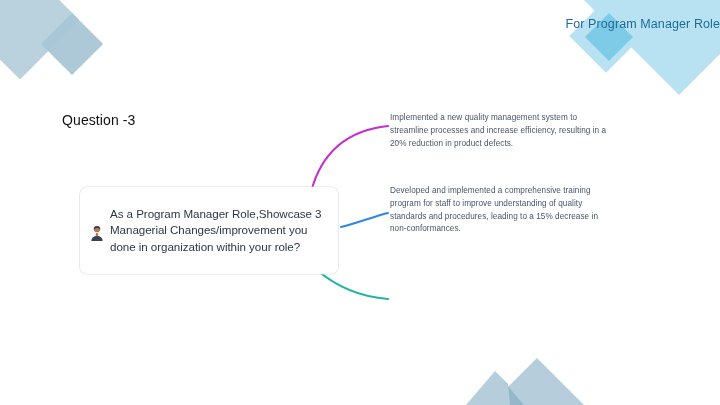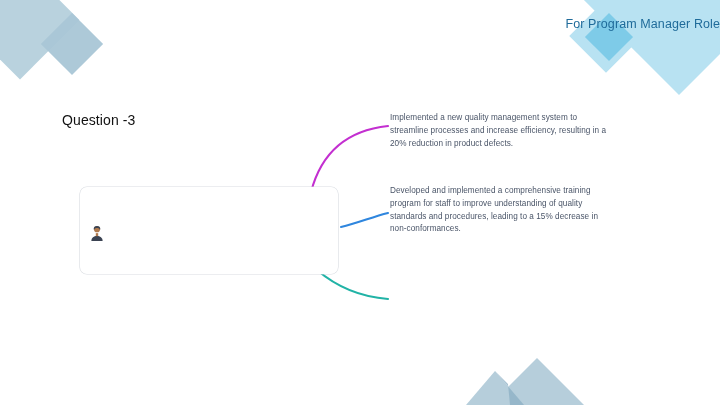--- a/index.html
+++ b/index.html
@@ -135,18 +135,19 @@
     <path d="M 317 270 C 338 288 362 297 388 299" stroke="#21b3a6" stroke-width="2.1" stroke-linecap="round" fill="none"></path>
   </svg>
 
   <div class="question-card">
     <svg class="person-icon" viewBox="0 0 24 24" xmlns="http://www.w3.org/2000/svg">
       <circle cx="12" cy="7" r="4.1" fill="#b07a4e"></circle>
       <path d="M12 2.8c3 0 4.4 1.6 4.4 3.6 0 .5-.2 1-.5 1.2-.5-1.5-2-2.2-3.9-2.2s-3.4.7-3.9 2.2c-.3-.2-.5-.7-.5-1.2 0-2 1.4-3.6 4.4-3.6z" fill="#3b4352"></path>
       <path d="M4.5 22.5c0-4.2 3.4-6.6 7.5-6.6s7.5 2.4 7.5 6.6z" fill="#3b4352"></path>
       <rect x="10.4" y="12.2" width="3.2" height="4" fill="#b07a4e"></rect>
     </svg>
+    <div class="question-text">As a Program Manager Role,Showcase 3 Managerial Changes/improvement you done in organization within your role?</div>
   </div>
 
   <div class="answer" id="answer-0">Implemented a new quality management system to streamline processes and increase efficiency, resulting in a 20% reduction in product defects.</div>
   <div class="answer" id="answer-1">Developed and implemented a comprehensive training program for staff to improve understanding of quality standards and procedures, leading to a 15% decrease in non-conformances.</div>
 
 </div>
 
 </body></html>

